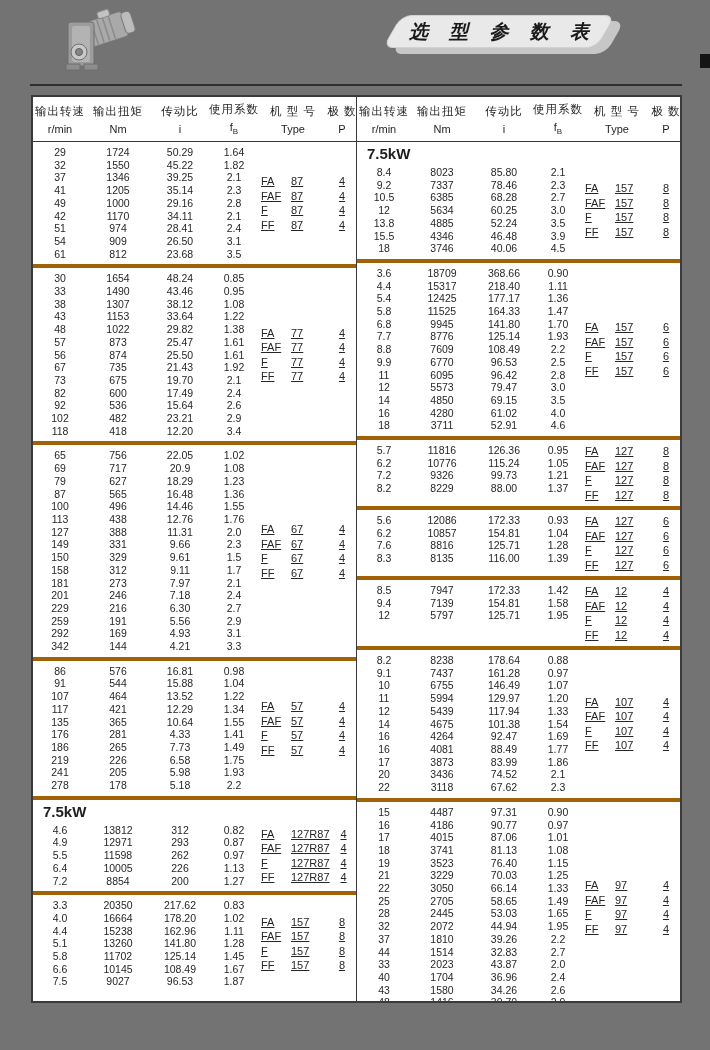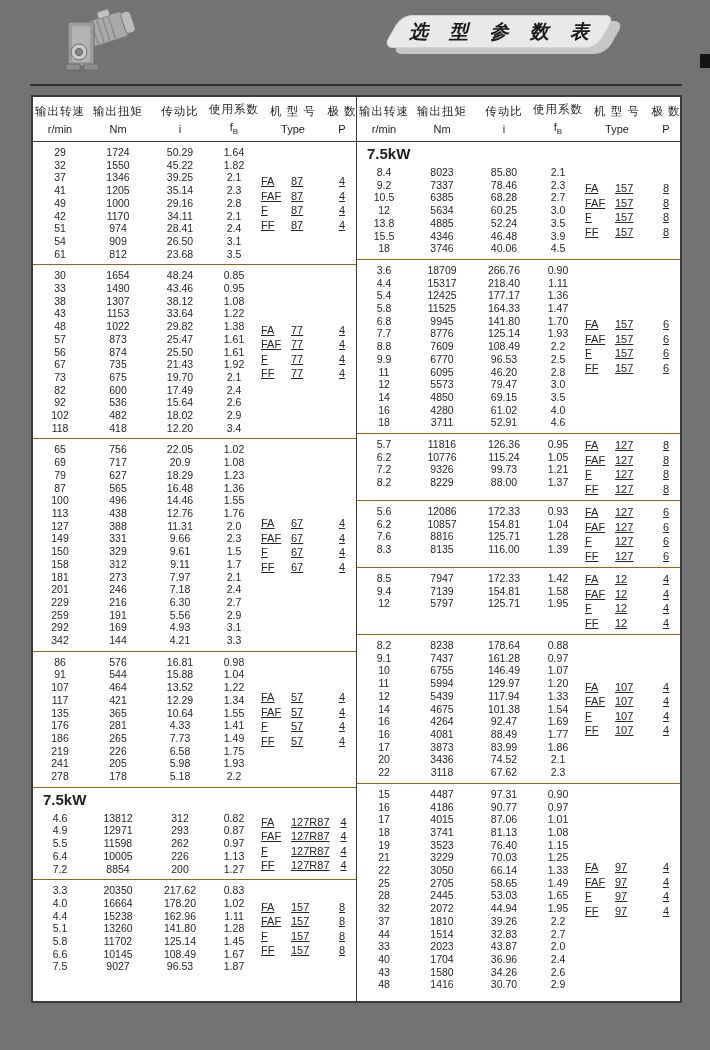--- a/index.html
+++ b/index.html
@@ -38,21 +38,21 @@
   .thead { height:45px; flex:0 0 45px; border-bottom:1.5px solid #3a3a3a; display:flex; box-sizing:border-box; align-items:stretch; }
   .th { display:flex; flex-direction:column; justify-content:center; align-items:center; gap:4px; }
   .th .zh { font-size:11.5px; letter-spacing:1px; white-space:nowrap; }
   .th .unit { font-size:11px; }
   .th .unit sub { font-size:8px; }
   .w1{width:54px}.w2{width:62px}.w3{width:62px}.w4{width:46px}.w5{width:72px}.w6{width:26px}
 
   .col-body { flex:1; display:flex; flex-direction:column; overflow:hidden; }
   .kw-label { font-weight:bold; font-size:15px; line-height:16px; padding:4px 0 0 10px; }
   .block { display:flex; padding:4px 0; }
-  .block.sep { border-bottom:1px solid #a16207; }
+  .block.sep { border-bottom:4px solid #a16207; }
   .rows { width:224px; flex:0 0 224px; }
   .drow { display:flex; line-height:12.7px; font-size:10.5px; color:#262626; }
   .drow span { display:block; text-align:center; }
   .d1{width:54px}.d2{width:62px}.d3{width:62px}.d4{width:46px}
   .models { flex:1; display:flex; flex-direction:column; justify-content:center; font-size:11px; color:#262626; }
   .mrow { display:flex; line-height:14.5px;text-decoration:underline; }
   .mprefix { width:30px; padding-left:4px; }
   .msize { flex:1; }
   .mpoles { width:28px; text-align:center; }
 </style>
@@ -264,21 +264,21 @@
               </div>
               <div class="drow">
                 <span class="d1">92</span>
                 <span class="d2">536</span>
                 <span class="d3">15.64</span>
                 <span class="d4">2.6</span>
               </div>
               <div class="drow">
                 <span class="d1">102</span>
                 <span class="d2">482</span>
-                <span class="d3">18.02</span>
+                <span class="d3">23.21</span>
                 <span class="d4">2.9</span>
               </div>
               <div class="drow">
                 <span class="d1">118</span>
                 <span class="d2">418</span>
                 <span class="d3">12.20</span>
                 <span class="d4">3.4</span>
               </div>
             </div>
             <div class="models">
@@ -735,21 +735,21 @@
                 <span class="msize">157</span>
                 <span class="mpoles">8</span>
               </div>
             </div>
           </div>
           <div class="block sep">
             <div class="rows">
               <div class="drow">
                 <span class="d1">3.6</span>
                 <span class="d2">18709</span>
-                <span class="d3">266.76</span>
+                <span class="d3">368.66</span>
                 <span class="d4">0.90</span>
               </div>
               <div class="drow">
                 <span class="d1">4.4</span>
                 <span class="d2">15317</span>
                 <span class="d3">218.40</span>
                 <span class="d4">1.11</span>
               </div>
               <div class="drow">
                 <span class="d1">5.4</span>
@@ -783,21 +783,21 @@
               </div>
               <div class="drow">
                 <span class="d1">9.9</span>
                 <span class="d2">6770</span>
                 <span class="d3">96.53</span>
                 <span class="d4">2.5</span>
               </div>
               <div class="drow">
                 <span class="d1">11</span>
                 <span class="d2">6095</span>
-                <span class="d3">46.20</span>
+                <span class="d3">96.42</span>
                 <span class="d4">2.8</span>
               </div>
               <div class="drow">
                 <span class="d1">12</span>
                 <span class="d2">5573</span>
                 <span class="d3">79.47</span>
                 <span class="d4">3.0</span>
               </div>
               <div class="drow">
                 <span class="d1">14</span>

